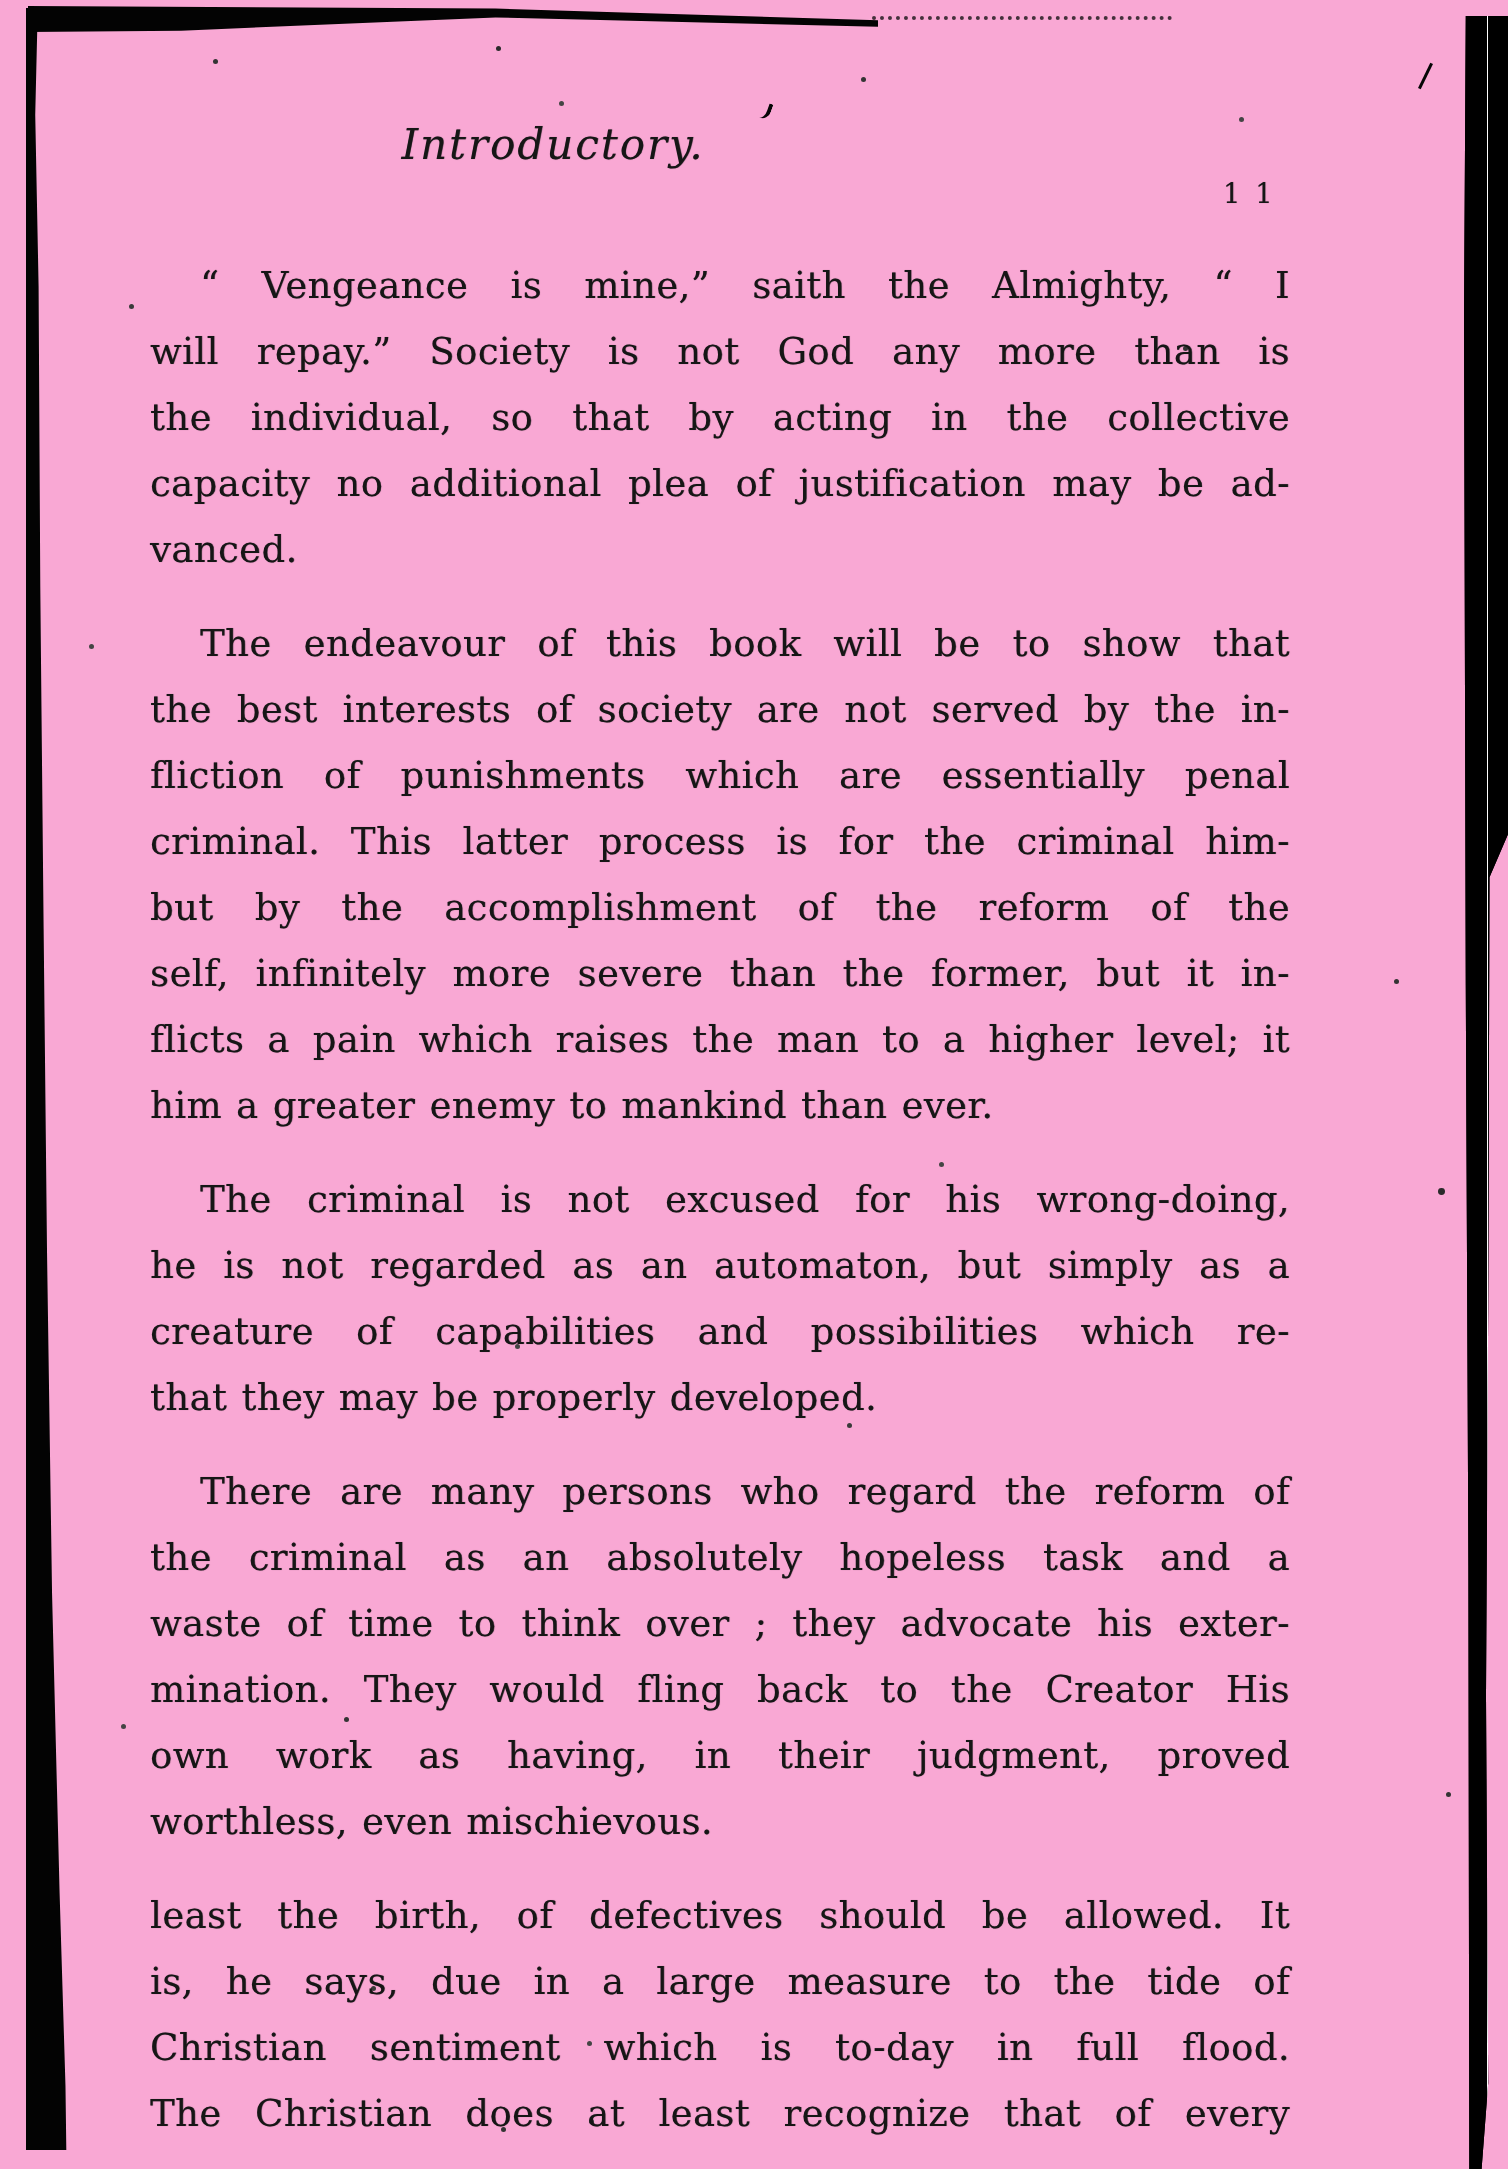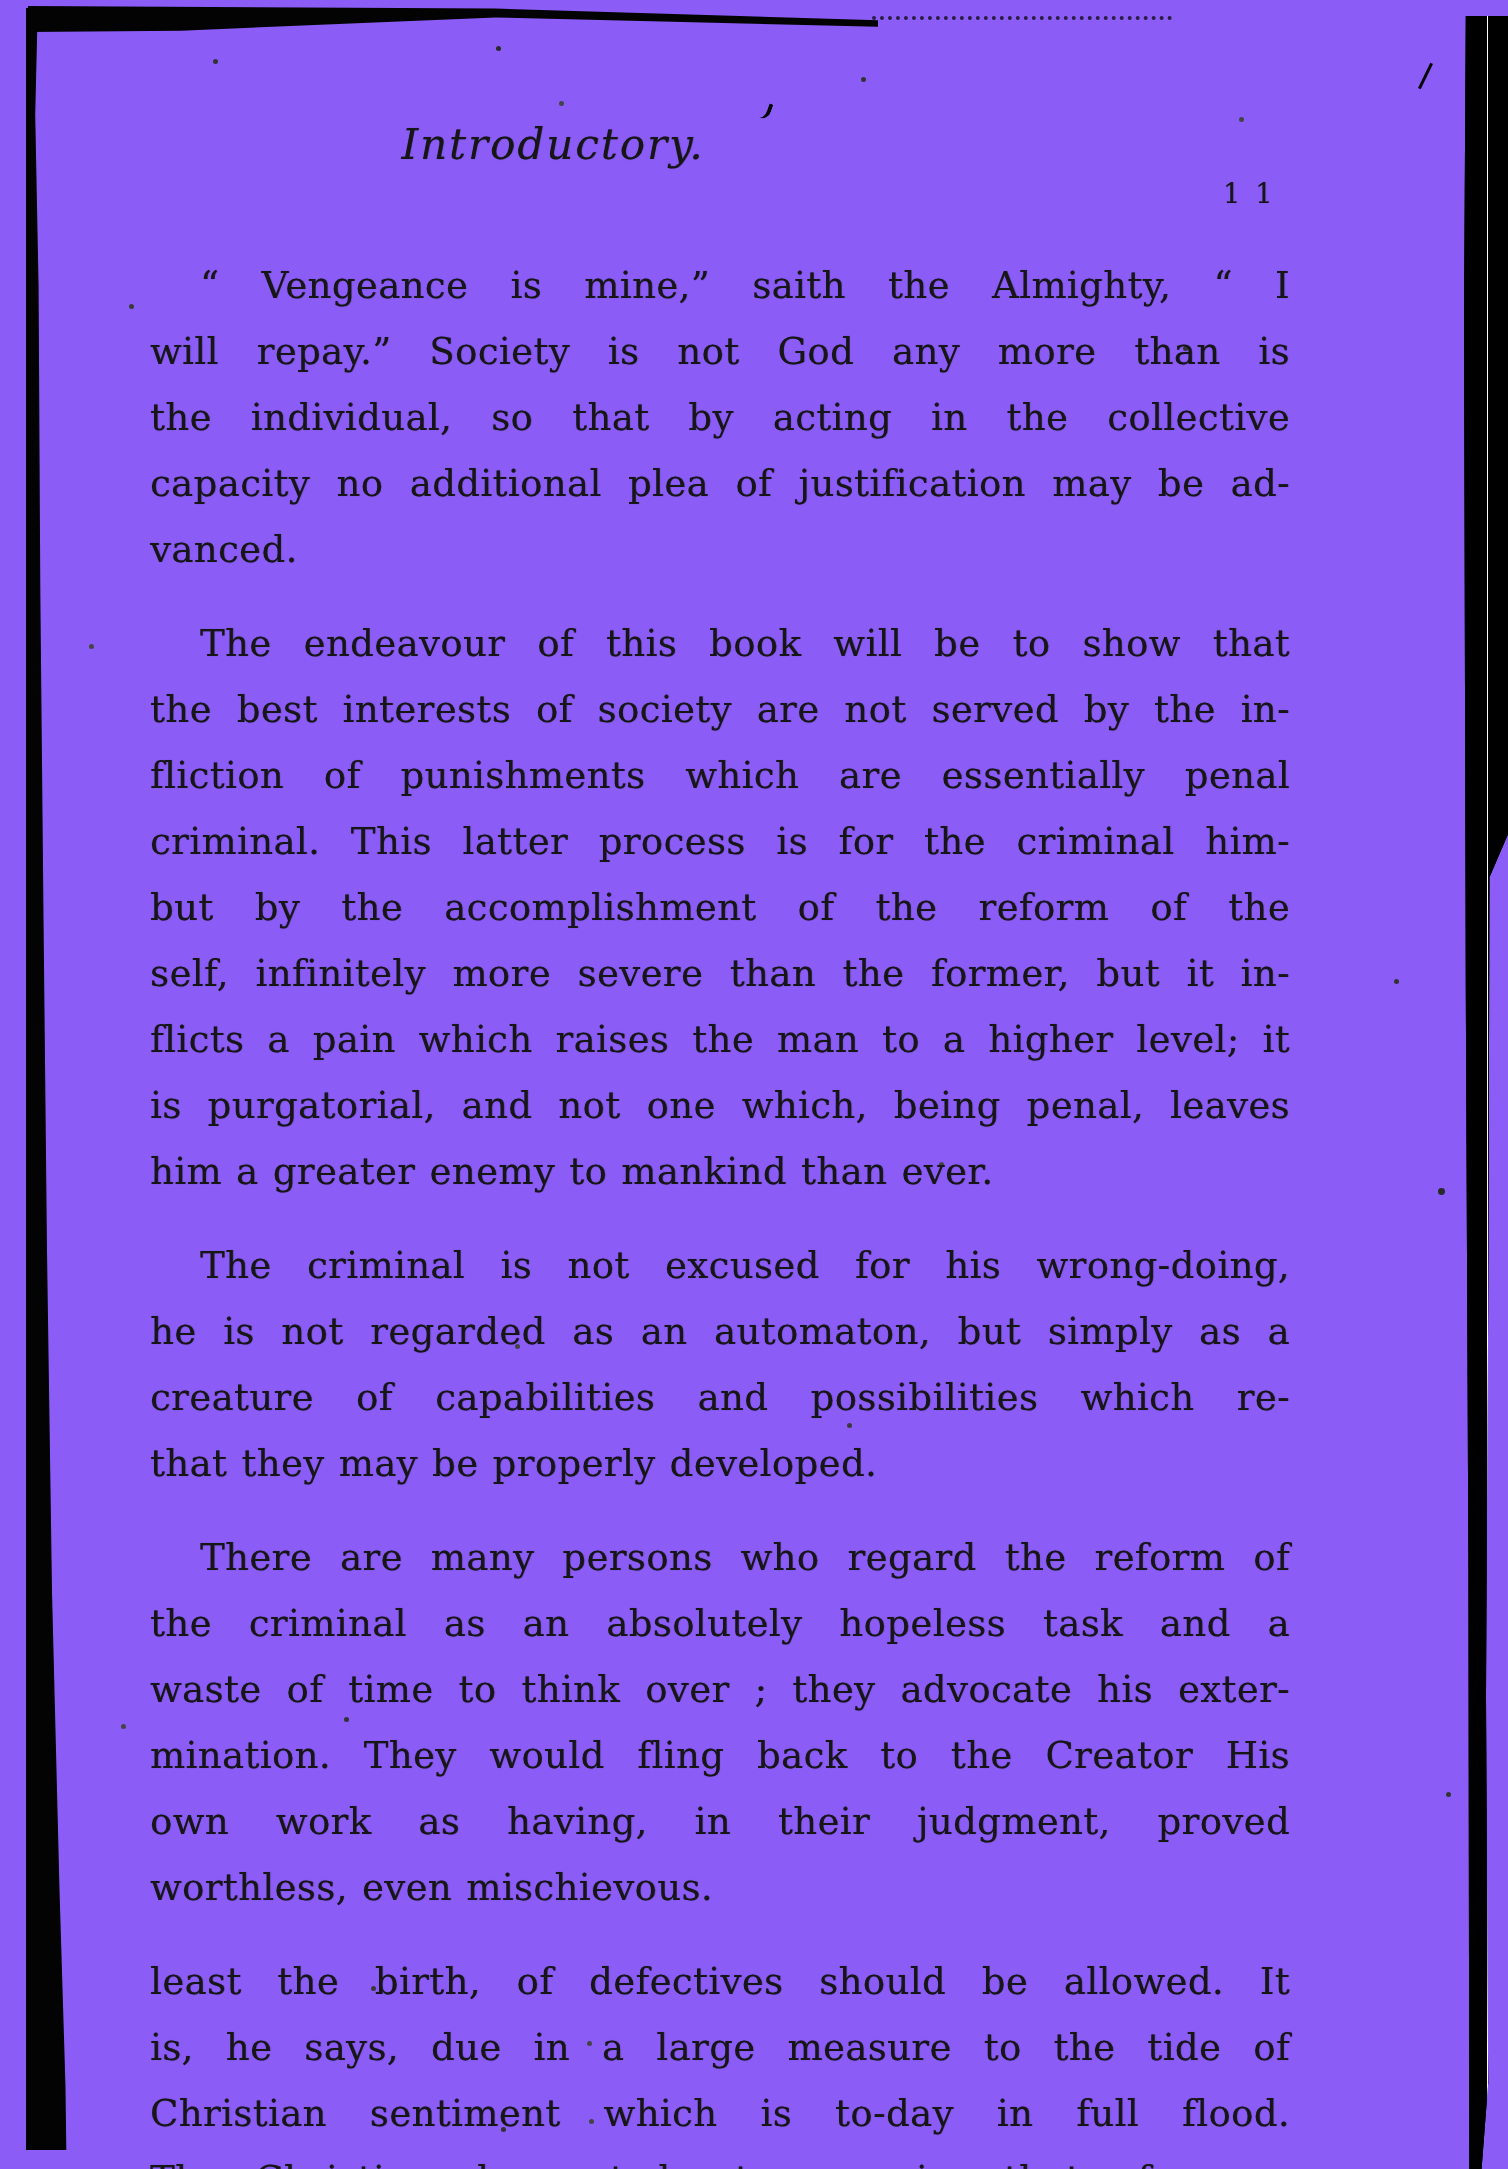--- a/index.html
+++ b/index.html
@@ -4,21 +4,21 @@
 <style>
   html, body { margin: 0; padding: 0; }
   body {
     width: 1508px; height: 2169px;
     background: #ffffff;
     position: relative;
     overflow: hidden;
     font-family: "DejaVu Serif", serif;
     color: #161616;
   }
-  .page { position: absolute; inset: 0; background: #8b5cf6; }
+  .page { position: absolute; inset: 0; background: #f9a8d4; }
 
   
   .scan-left {
     position: absolute; left: 26px; top: 8px; width: 42px; height: 2142px;
     background: #030303;
     clip-path: polygon(0 0, 28% 0, 22% 5%, 30% 13%, 34% 27%, 42% 43%,
                        50% 58%, 62% 74%, 80% 88%, 94% 97%, 96% 100%, 0 100%);
   }
   .scan-top {
     position: absolute; left: 28px; top: 6px; width: 850px; height: 26px;
@@ -118,21 +118,20 @@
 
     <p class="para">
       </p>
       <div class="line indent">The endeavour of this book will be to show that</div>
       <div class="line">the best interests of society are not served by the in-</div>
       <div class="line">fliction of punishments which are essentially penal</div>
       <div class="line">criminal.  This latter process is for the criminal him-</div>
       <div class="line">but by the accomplishment of the reform of the</div>
       <div class="line">self, infinitely more severe than the former, but it in-</div>
       <div class="line">flicts a pain which raises the man to a higher level; it</div>
-      <div class="line">is purgatorial, and not one which, being penal, leaves</div>
       <div class="line end">him a greater enemy to mankind than ever.</div>
     <p></p>
 
     <p class="para">
       </p>
       <div class="line indent">The criminal is not excused for his wrong-doing,</div>
       <div class="line">he is not regarded as an automaton, but simply as a</div>
       <div class="line">creature of capabilities and possibilities which re-</div>
       <div class="line end">that they may be properly developed.</div>
     <p></p>

